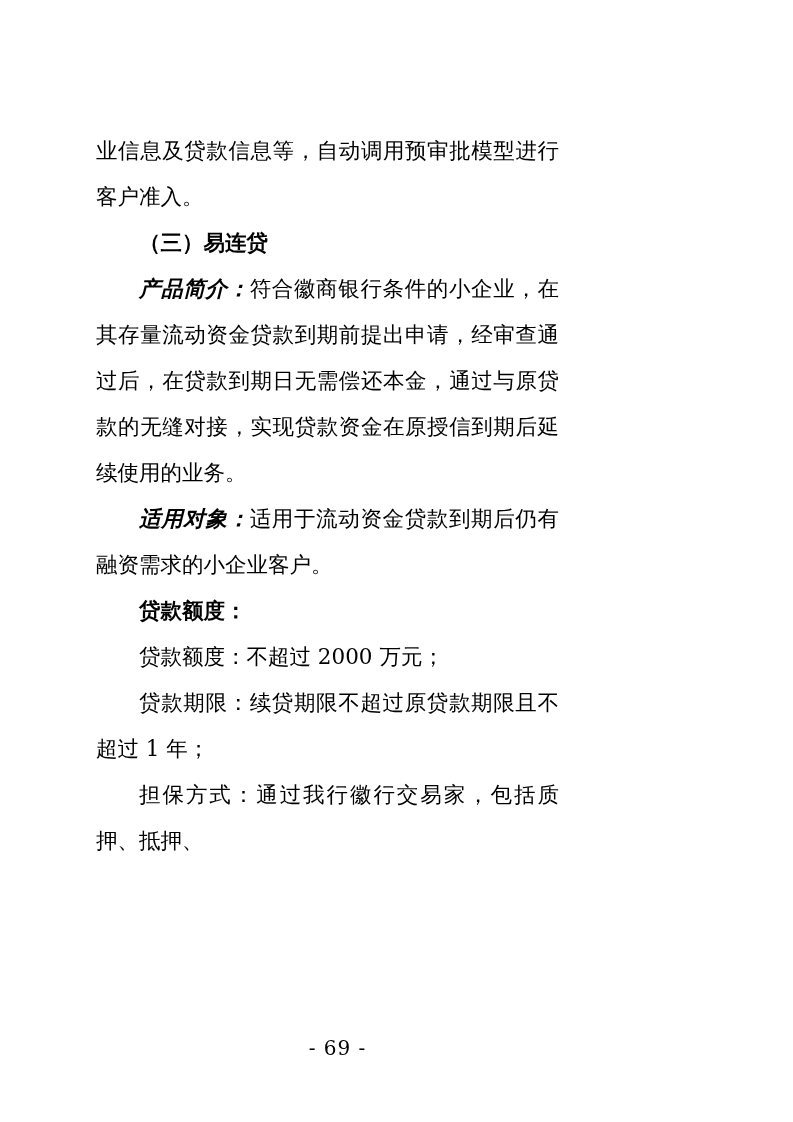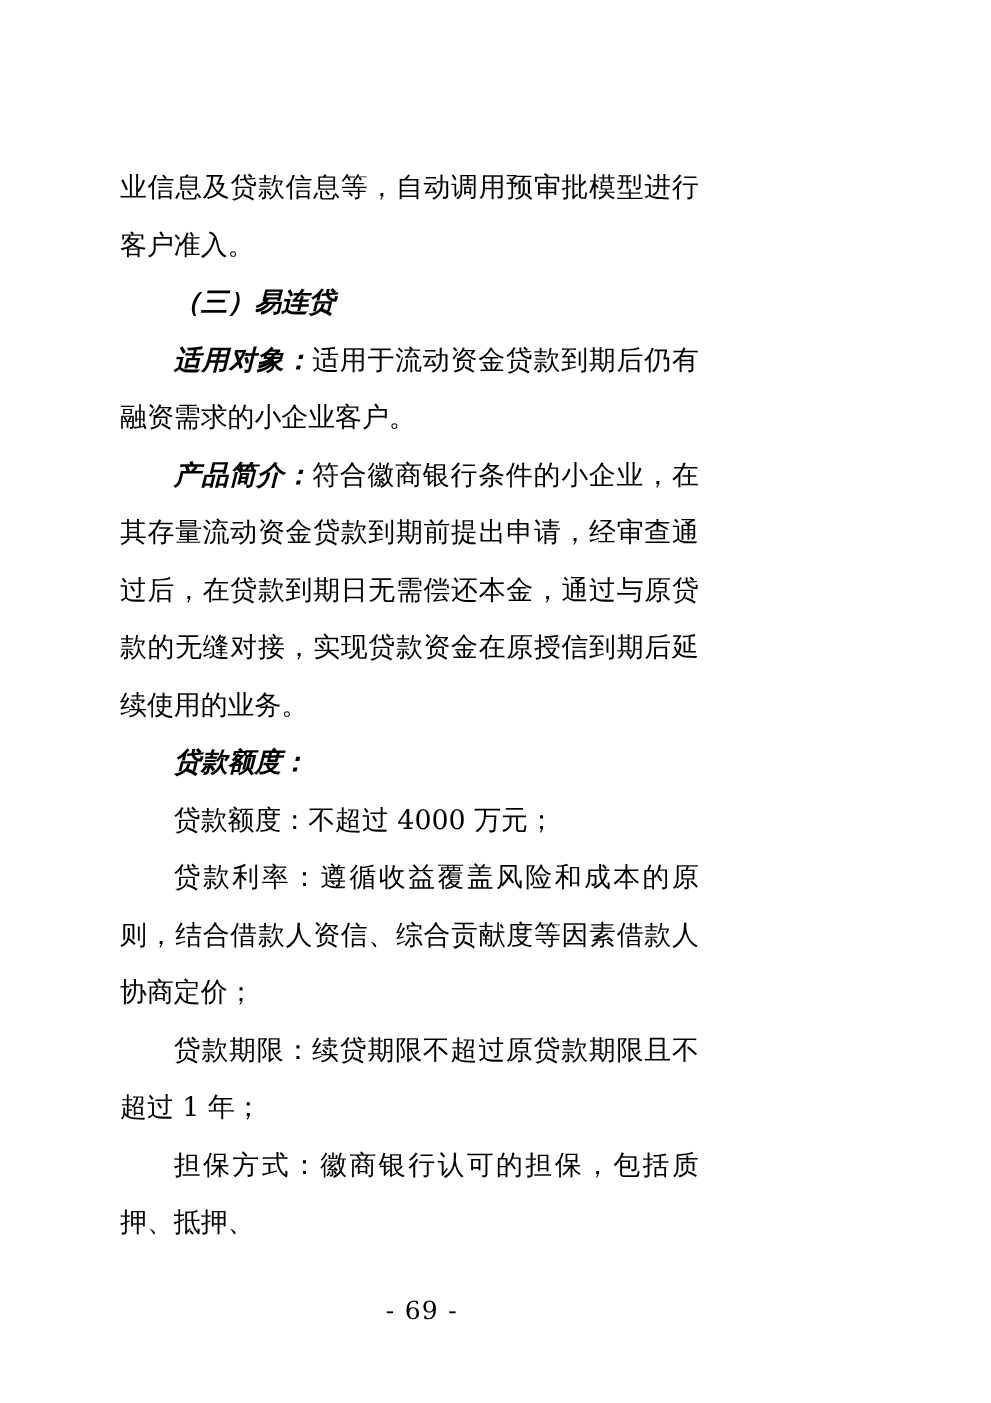--- a/index.html
+++ b/index.html
@@ -35,21 +35,20 @@
     margin: 0;
     text-indent: 2em;
   }
   .para.noindent {
     text-indent: 0;
   }
   .heading {
     margin: 0;
     text-indent: 2em;
     font-weight: bold;
-    font-style: italic;
   }
   .lead {
     font-weight: bold;
     font-style: italic;
   }
   .page-number {
     position: absolute;
     left: 0;
     right: 0;
     bottom: 62px;
@@ -66,31 +65,30 @@
 <div class="page">
 
   <div class="body-text">
 
     <p class="para noindent">业信息及贷款信息等，自动调用预审批模型进行客户准入。</p>
 
 
 
     <p class="heading">（三）易连贷</p>
 
+    <p class="para"><span class="lead">产品简介：</span><span>符合徽商银行条件的小企业，在其存量流动资金贷款到期前提出申请，经审查通过后，在贷款到期日无需偿还本金，通过与原贷款的无缝对接，实现贷款资金在原授信到期后延续使用的业务。</span></p>
+
     <p class="para"><span class="lead">适用对象：</span><span>适用于流动资金贷款到期后仍有融资需求的小企业客户。</span></p>
-
-    <p class="para"><span class="lead">产品简介：</span><span>符合徽商银行条件的小企业，在其存量流动资金贷款到期前提出申请，经审查通过后，在贷款到期日无需偿还本金，通过与原贷款的无缝对接，实现贷款资金在原授信到期后延续使用的业务。</span></p>
 
     <p class="heading">贷款额度：</p>
 
-    <p class="para">贷款额度：不超过 4000 万元；</p>
+    <p class="para">贷款额度：不超过 2000 万元；</p>
 
-    <p class="para">贷款利率：遵循收益覆盖风险和成本的原则，结合借款人资信、综合贡献度等因素借款人协商定价；</p>
 
     <p class="para">贷款期限：续贷期限不超过原贷款期限且不超过 1 年；</p>
 
-    <p class="para">担保方式：徽商银行认可的担保，包括质押、抵押、</p>
+    <p class="para">担保方式：通过我行徽行交易家，包括质押、抵押、</p>
 
   </div>
 
   <div class="page-number">- 69 -</div>
 
 </div>
 
 </body></html>

